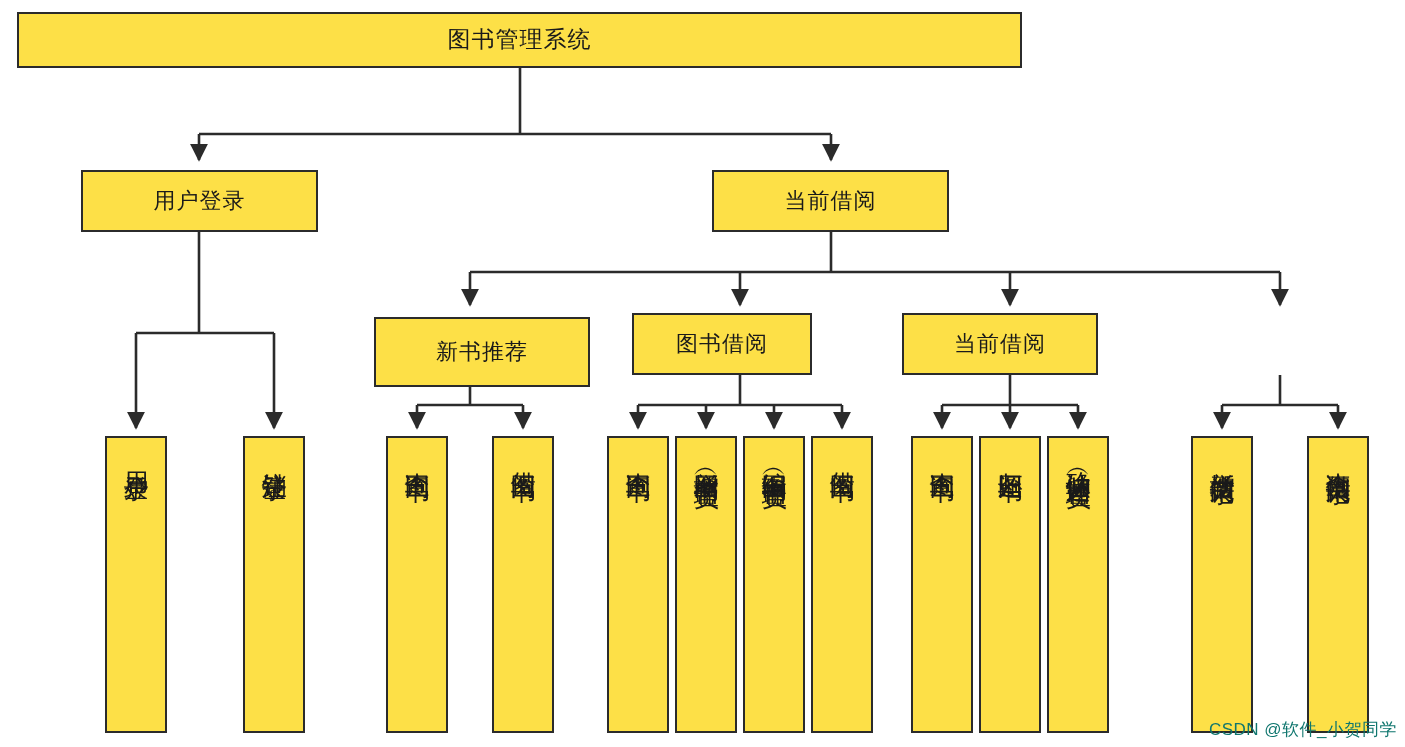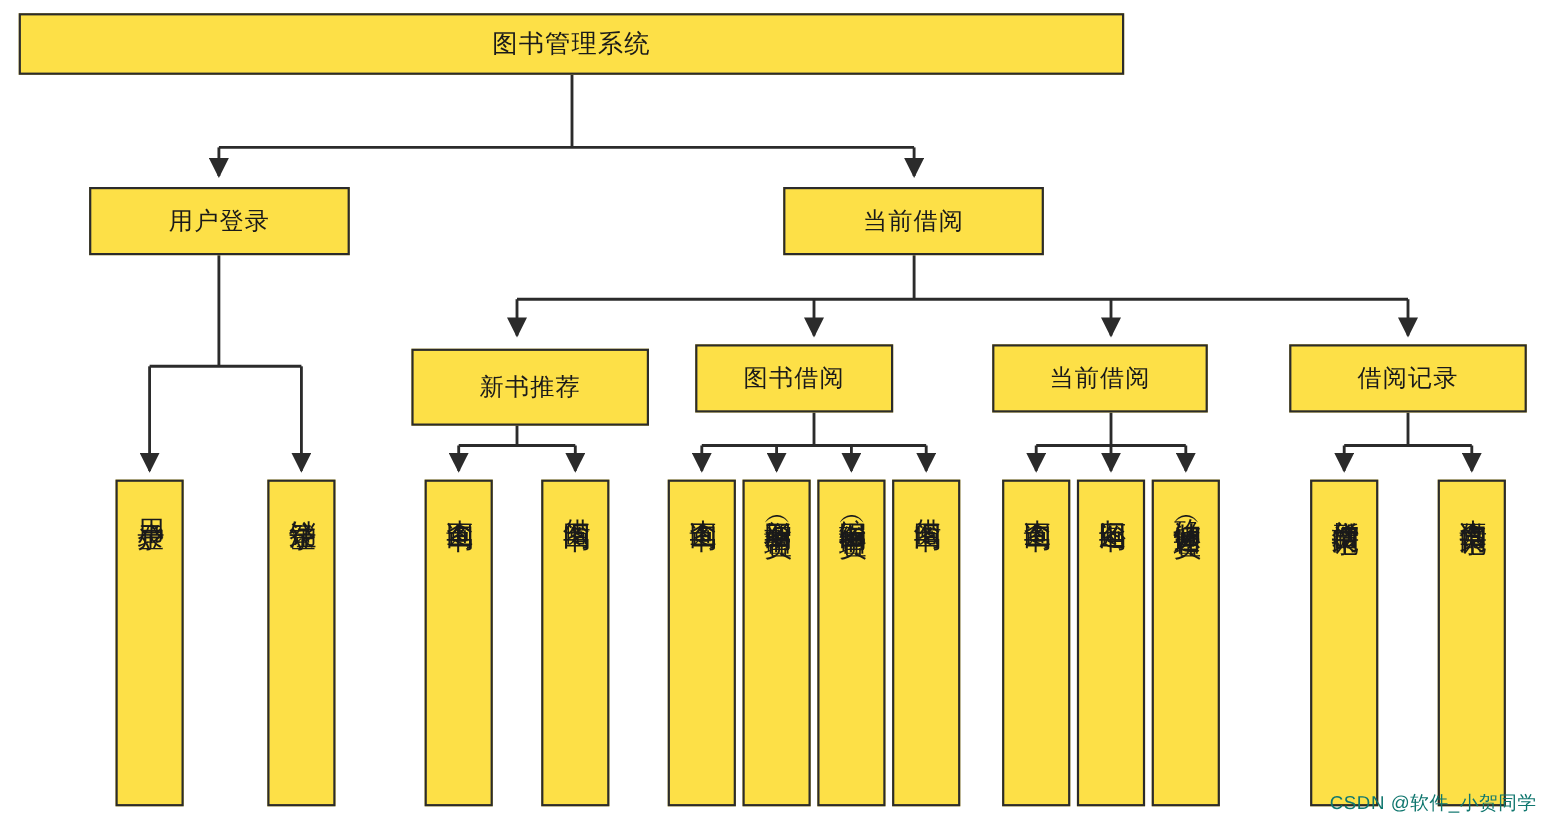--- a/index.html
+++ b/index.html
@@ -129,23 +129,20 @@
 
   <div class="node" style="left:362px;top:317px;width:216px;height:70px;margin-left:12px;">
     <span class="label">新书推荐</span>
   </div>
   <div class="node" style="left:632px;top:313px;width:180px;height:62px;">
     <span class="label">图书借阅</span>
   </div>
   <div class="node" style="left:902px;top:313px;width:196px;height:62px;">
     <span class="label">当前借阅</span>
   </div>
-  <div class="node" style="left:1172px;top:313px;width:216px;height:62px;">
-    <span class="label">借阅记录</span>
-  </div>
 
   <div class="node leaf" style="left:105px;top:436px;width:62px;height:297px;">
     <span class="label">用户登录</span>
   </div>
   <div class="node leaf" style="left:243px;top:436px;width:62px;height:297px;">
     <span class="label">注销登录</span>
   </div>
 
   <div class="node leaf" style="left:386px;top:436px;width:62px;height:297px;">
     <span class="label">查询图书</span>

